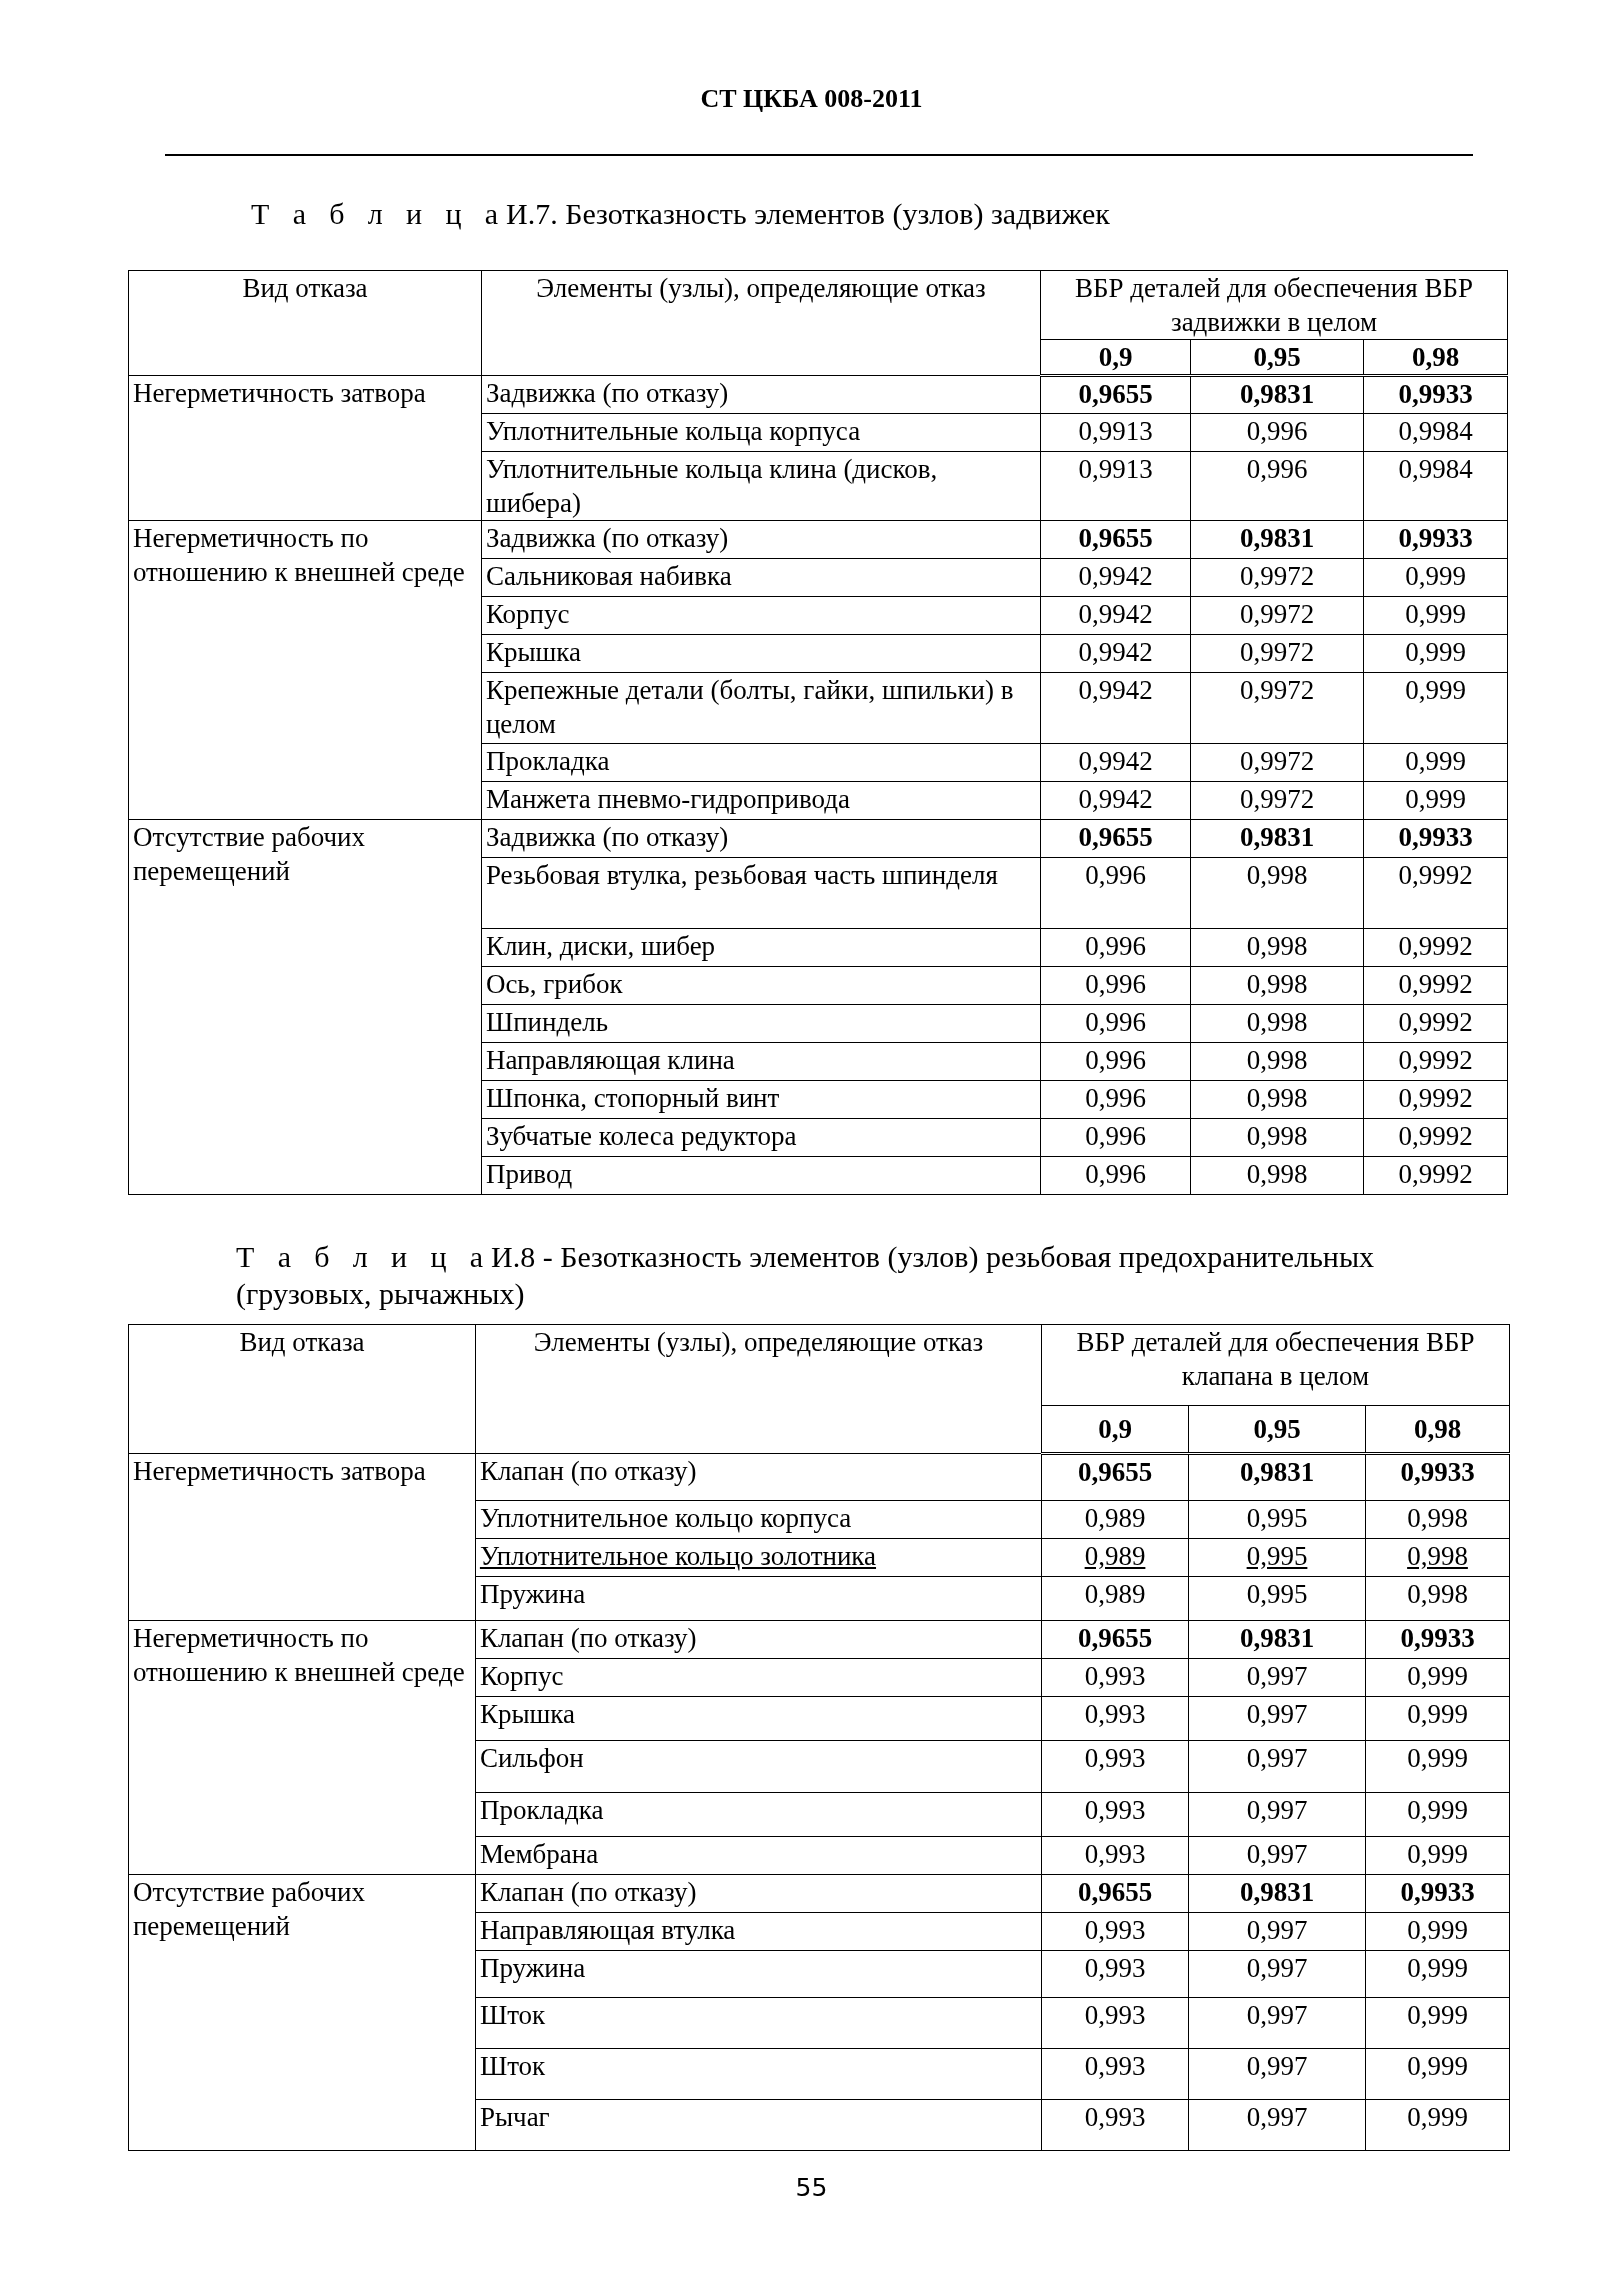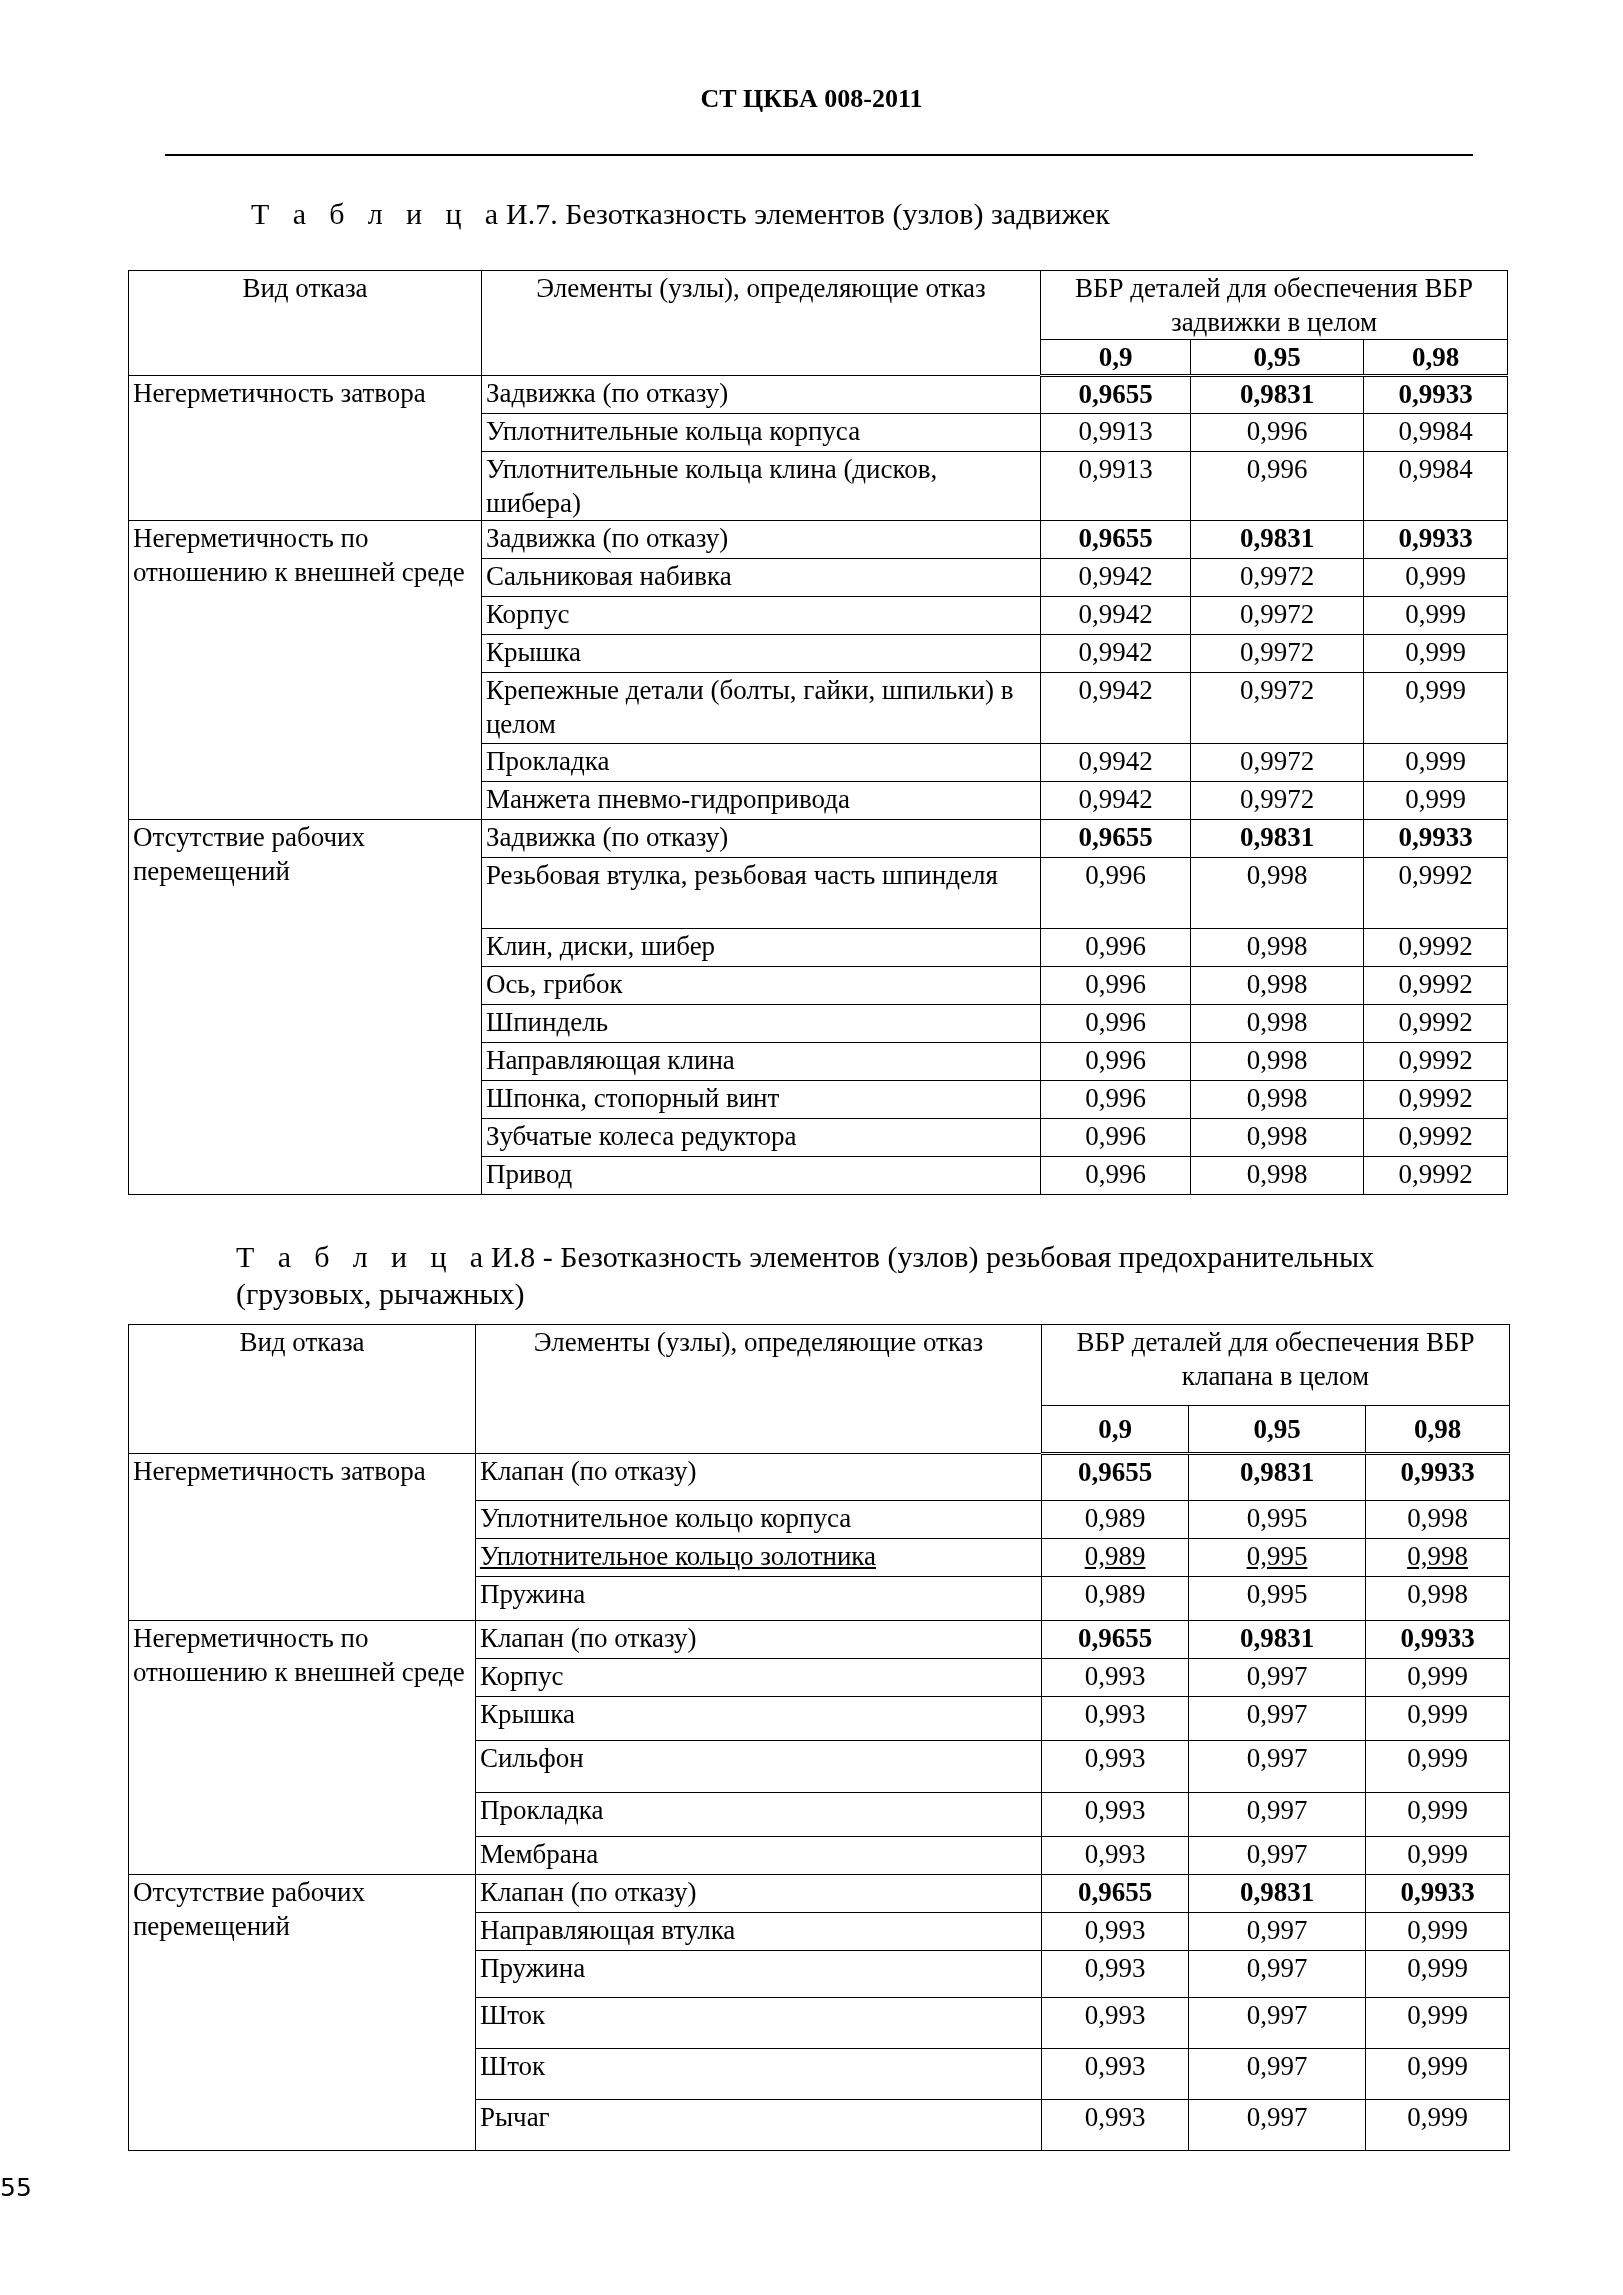--- a/index.html
+++ b/index.html
@@ -12,21 +12,21 @@
   .caption { position: absolute; font-size: 30px; line-height: 37px; }
   .caption .spaced { letter-spacing: 7.9px; }
   table.tbl { position: absolute; border-collapse: collapse; table-layout: fixed; font-size: 27px; }
   table.tbl td, table.tbl th { border: 1.3px solid #000; padding: 0 3.9px; vertical-align: top;
          font-weight: normal; line-height: 34px; }
   table.tbl th { text-align: center; }
   table.tbl td.num { text-align: center; }
   table.tbl .bold { font-weight: bold; }
   table.tbl tr.head-sep td, table.tbl tr.head-sep th { border-bottom: 3.9px double #000; }
   table.tbl th.col-head { font-weight: bold; font-size: 27px; }
-  .page-number { position: absolute; left: 0; width: 1623px; top: 2173px; 
+  .page-number { position: absolute; left: 0; width: 1623px; top: 2173px; text-align: center;
          font-family: "DejaVu Sans", sans-serif; font-size: 25px; }
 </style>
 </head>
 <body>
 
 <div class="doc-header">СТ ЦКБА 008-2011</div>
 <div class="header-rule"></div>
 
 <div class="caption" style="left:209px; top:195px;margin-left:42px;">
   <span class="spaced">Т а б л и ц а</span><span>И.7. Безотказность элементов (узлов) задвижек</span>

